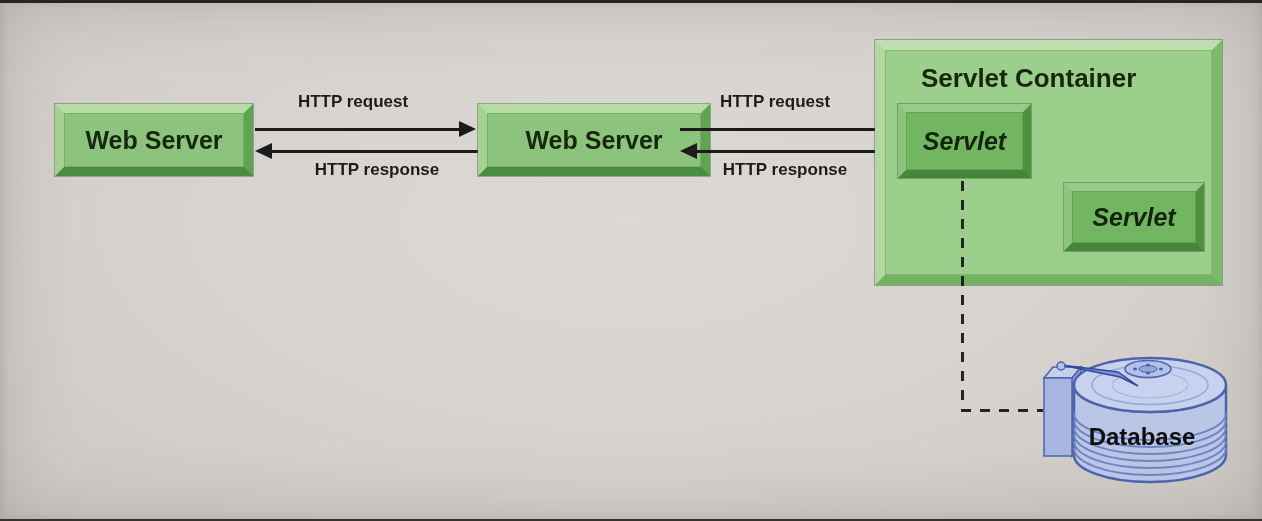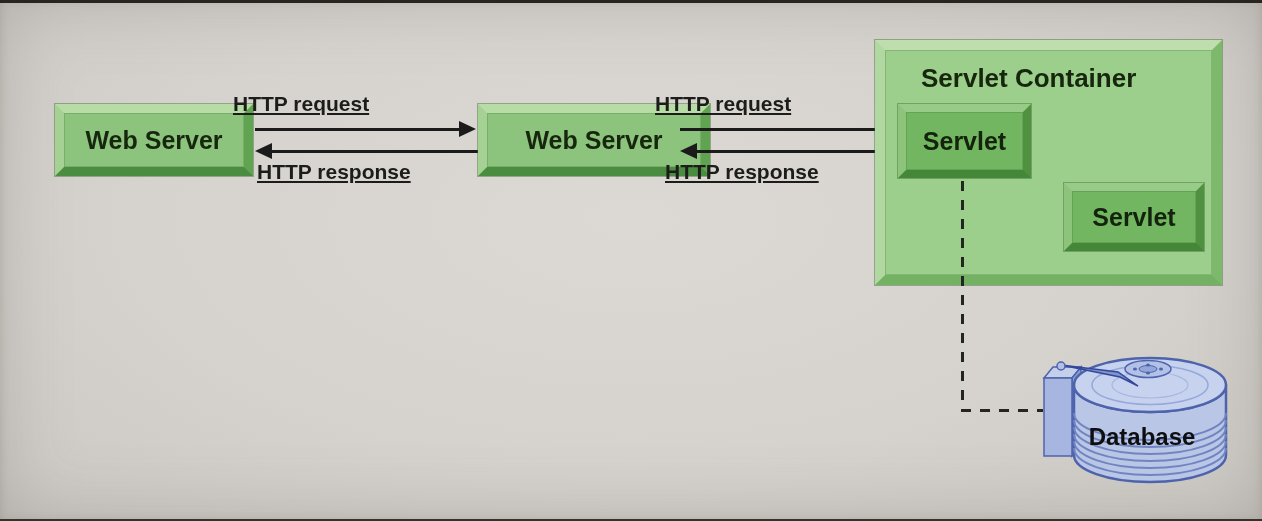--- a/index.html
+++ b/index.html
@@ -15,28 +15,28 @@
   .edge.top{top:0;height:3px;background:#26251f;}
   .edge.bottom{bottom:0;height:2px;background:#34322c;}
 
   .box{position:absolute;box-sizing:border-box;display:flex;align-items:center;justify-content:center;
        box-shadow:0 0 0 1px rgba(62,104,50,.45), inset 0 0 0 1px rgba(62,104,50,.25);}
   .node{background:#8cc47e;border:9px solid;border-color:#b7dca6 #60a351 #4b8d40 #a5d294;
         font-size:25px;color:#17270e;}
   .container-box{background:#9ccf8b;border:10px solid;border-color:#bedfad #7db96b #74b263 #b0d8a0;}
   .container-title{position:absolute;top:13px;left:36px;font-size:26px;color:#17270e;}
   .servlet{background:#73b662;border:8px solid;border-color:#98cb87 #4f9141 #458738 #8bc47a;
-        font-size:25px;color:#13230c;}
+        font-size:25px;color:#13230c;font-style:italic;}
 
   .hline{position:absolute;height:3px;background:#1b1b1b;}
   .head-r{position:absolute;width:0;height:0;border-top:8.5px solid transparent;
           border-bottom:8.5px solid transparent;border-left:17px solid #1b1b1b;}
   .head-l{position:absolute;width:0;height:0;border-top:8.5px solid transparent;
           border-bottom:8.5px solid transparent;border-right:17px solid #1b1b1b;}
-  .arrow-label{position:absolute;width:240px;text-align:left;font-size:21px;color:#1c1c1a;text-decoration:underline;}
+  .arrow-label{position:absolute;width:240px;text-align:center;font-size:17px;color:#1c1c1a;}
 
   .dash-v{position:absolute;width:3px;
           background:repeating-linear-gradient(to bottom,#232520 0 10px,transparent 10px 19px);}
   .dash-h{position:absolute;height:3px;
           background:repeating-linear-gradient(to right,#232520 0 10px,transparent 10px 19px);}
 
   .db-svg{position:absolute;left:1040px;top:346px;}
   .db-svg text{font-family:"Liberation Sans", sans-serif;font-weight:600;}
 </style>
 </head>

